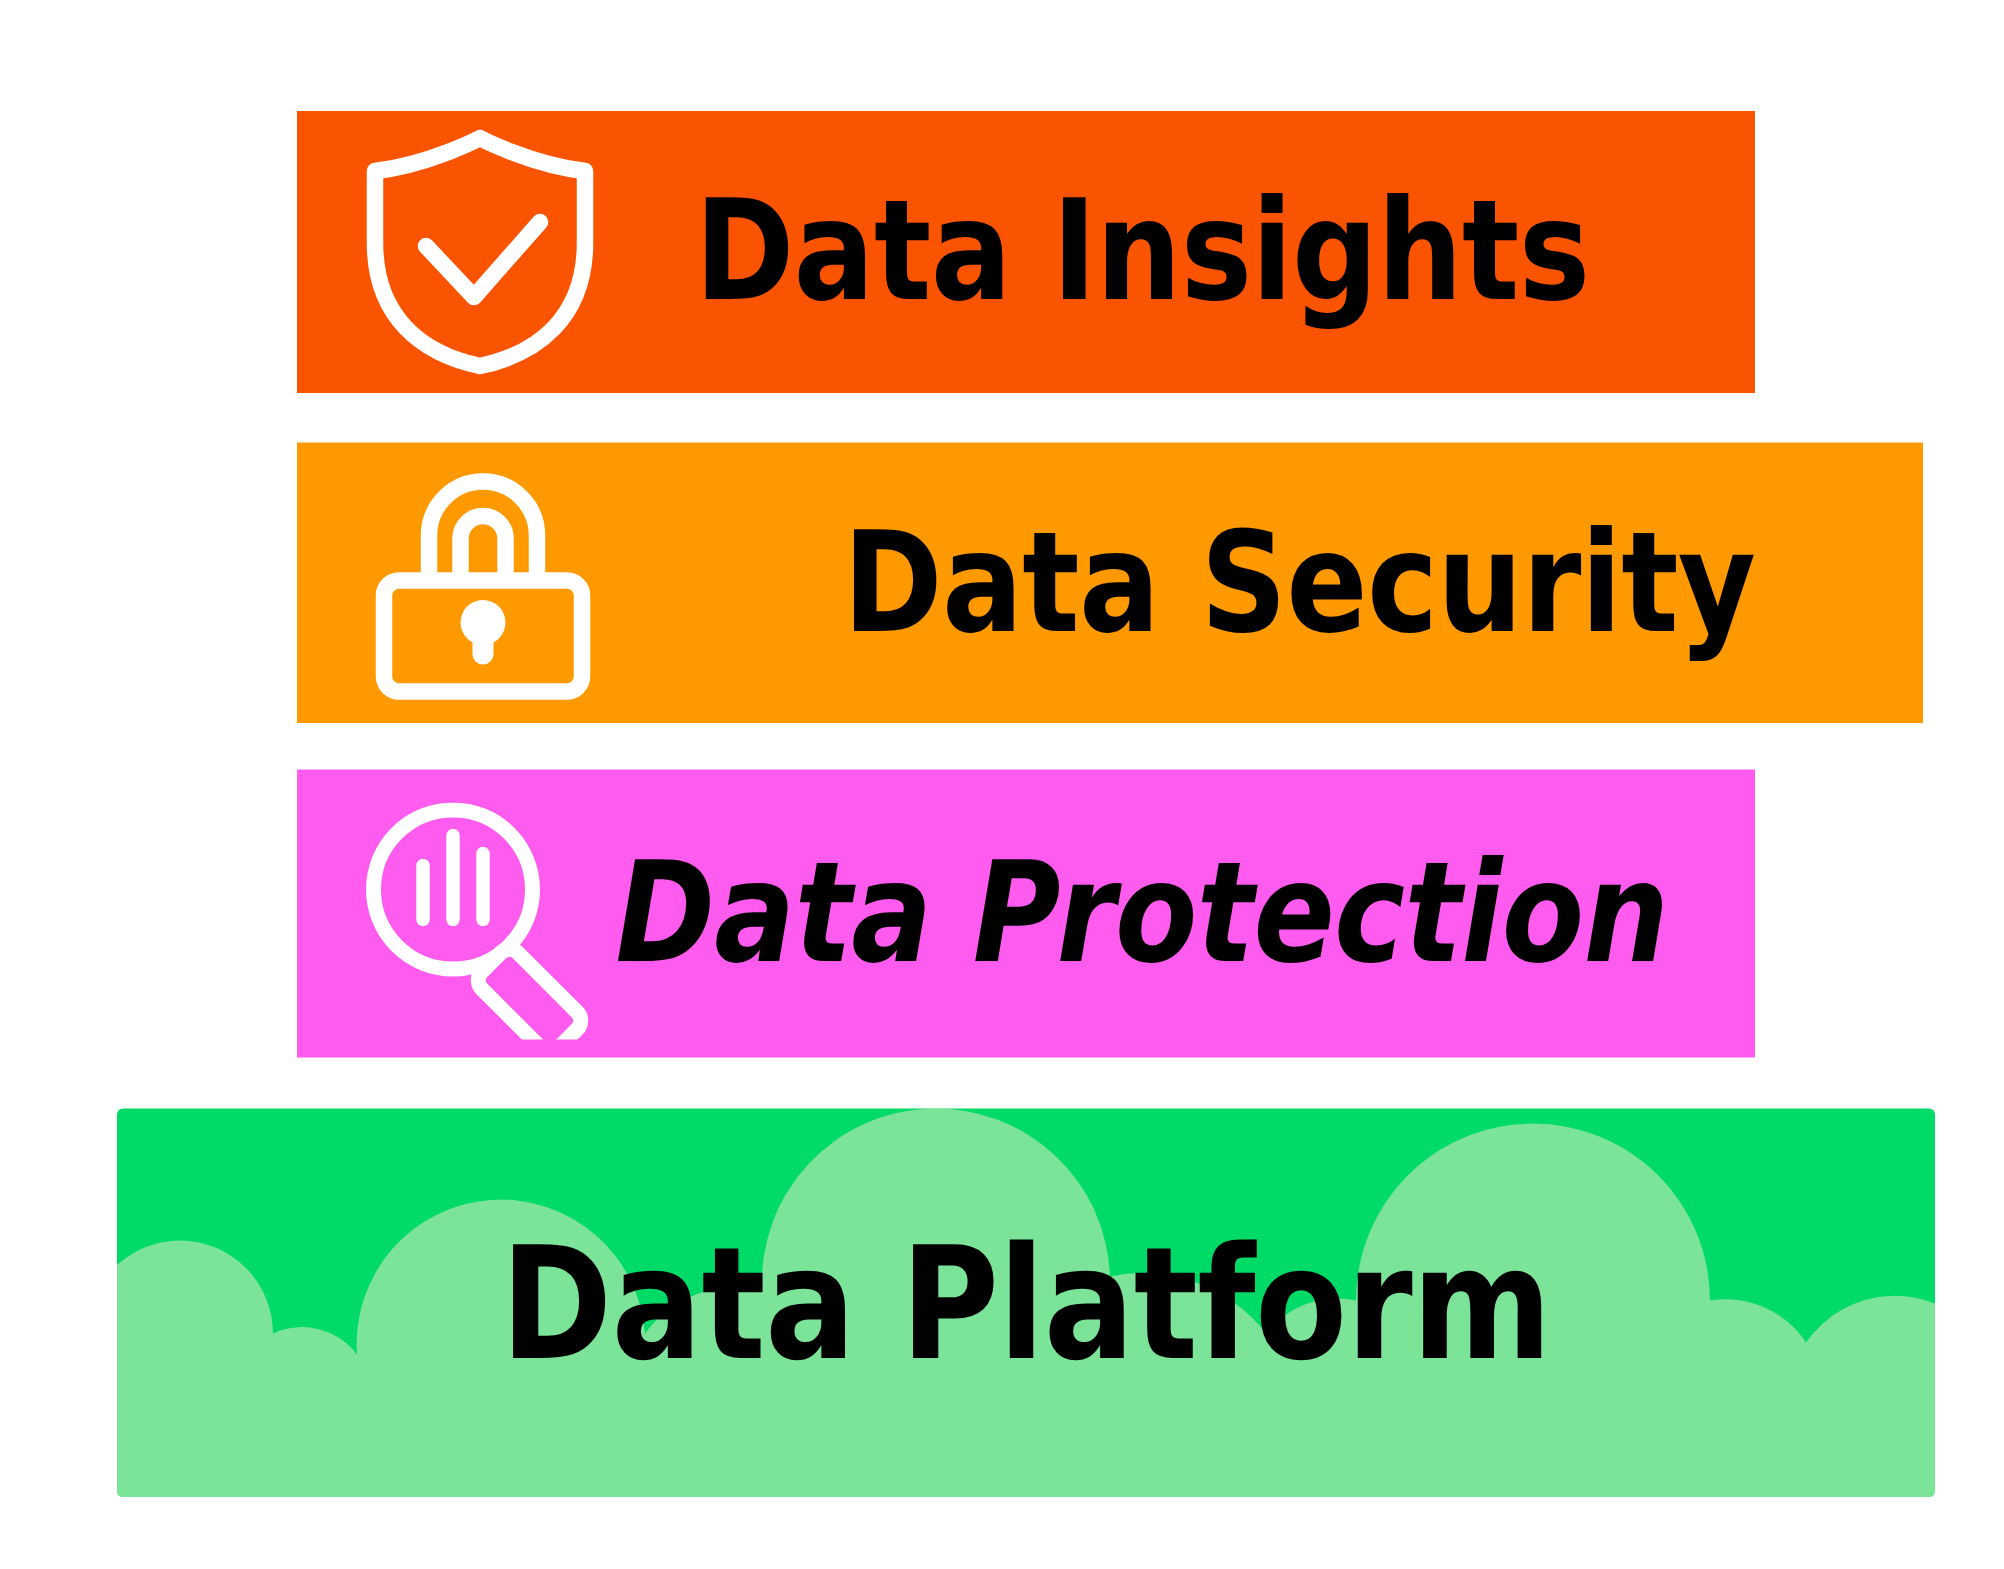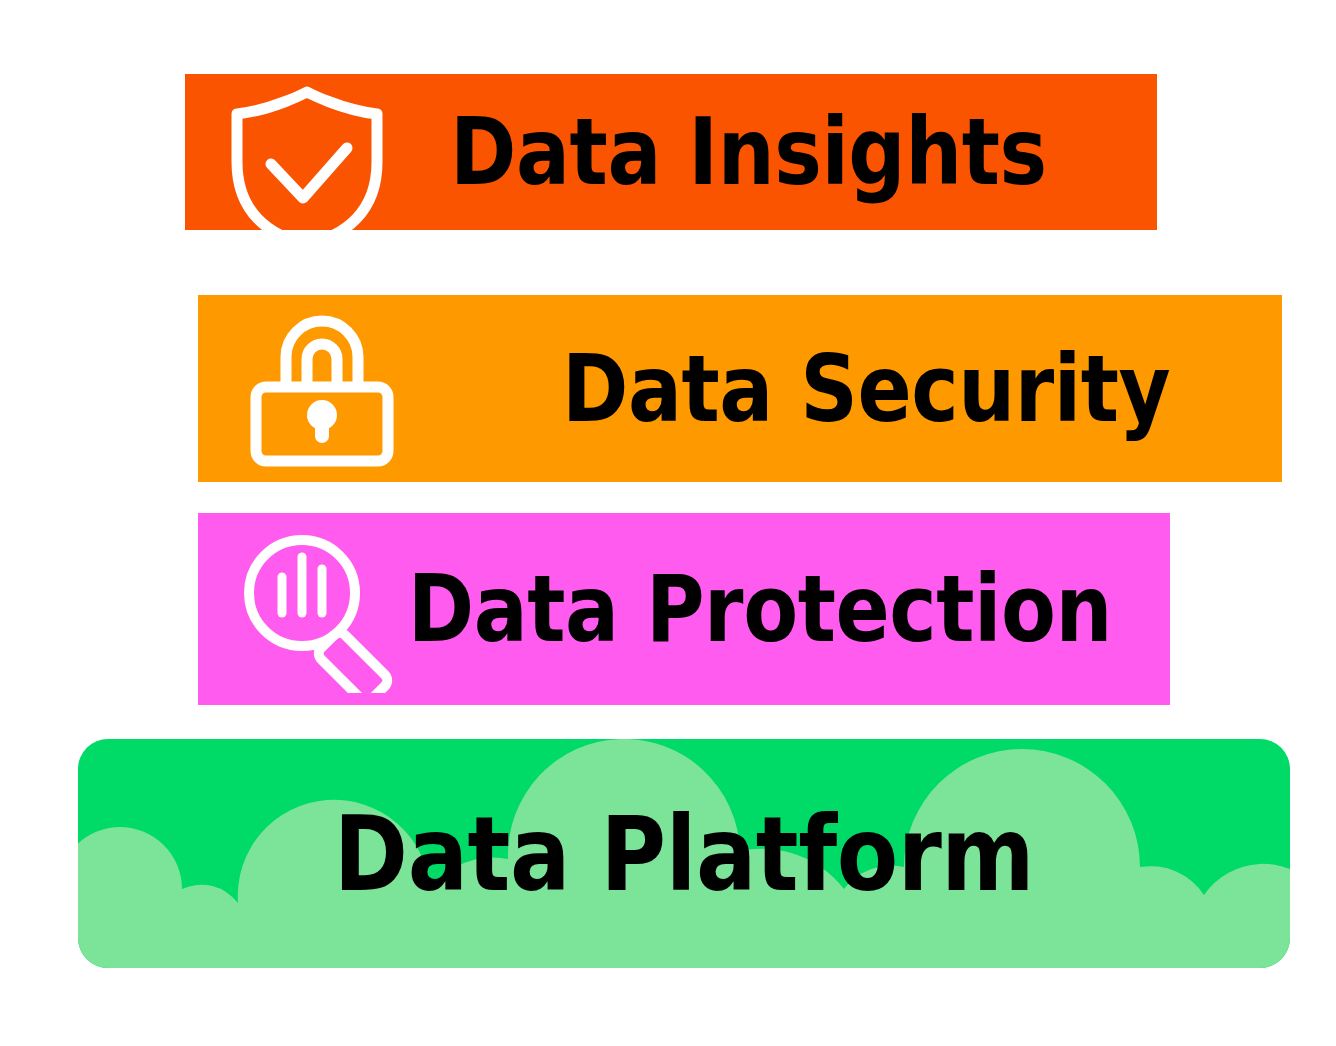--- a/index.html
+++ b/index.html
@@ -43,24 +43,24 @@
     font-weight: bold;
     letter-spacing: -0.5px;
     white-space: nowrap;
     transform: scaleX(0.86);
     transform-origin: right center;
     text-align: right;
   }
 
   
   #row-insights {
-    left: 185px;
+    left: 198px;
     top: 74px;
     width: 972px;
-    height: 156px;
+    height: 188px;
     background: #FB5400;
   }
   #row-insights .bar-icon { left: 42px; top: 10px; }
   #row-insights .bar-label {
     right: 110px;
     top: 50%;
     transform: translateY(-50%) scaleX(0.86);
     font-size: 93px;
     line-height: 1;
   }
@@ -82,39 +82,40 @@
     line-height: 1;
   }
 
   
   #row-protection {
     left: 198px;
     top: 513px;
     width: 972px;
     height: 192px;
     background: #FF5BEE;
+    font-style: italic;
   }
   #row-protection .bar-icon { left: 42px; top: 22px; }
   #row-protection .bar-label {
     right: 58px;
     top: 50%;
     transform: translateY(-50%) scaleX(0.86);
     font-size: 93px;
     line-height: 1;
   }
 
   
   #row-platform {
     position: absolute;
     left: 78px;
     top: 739px;
     width: 1212px;
-    height: 229px;
+    height: 259px;
     background: #00DA66;
-    border-radius: 30px;
+    border-radius: 4px;
     overflow: hidden;
   }
   #row-platform .cloud-svg {
     position: absolute;
     left: 0;
     top: 0;
     width: 1212px;
     height: 259px;
     display: block;
   }

